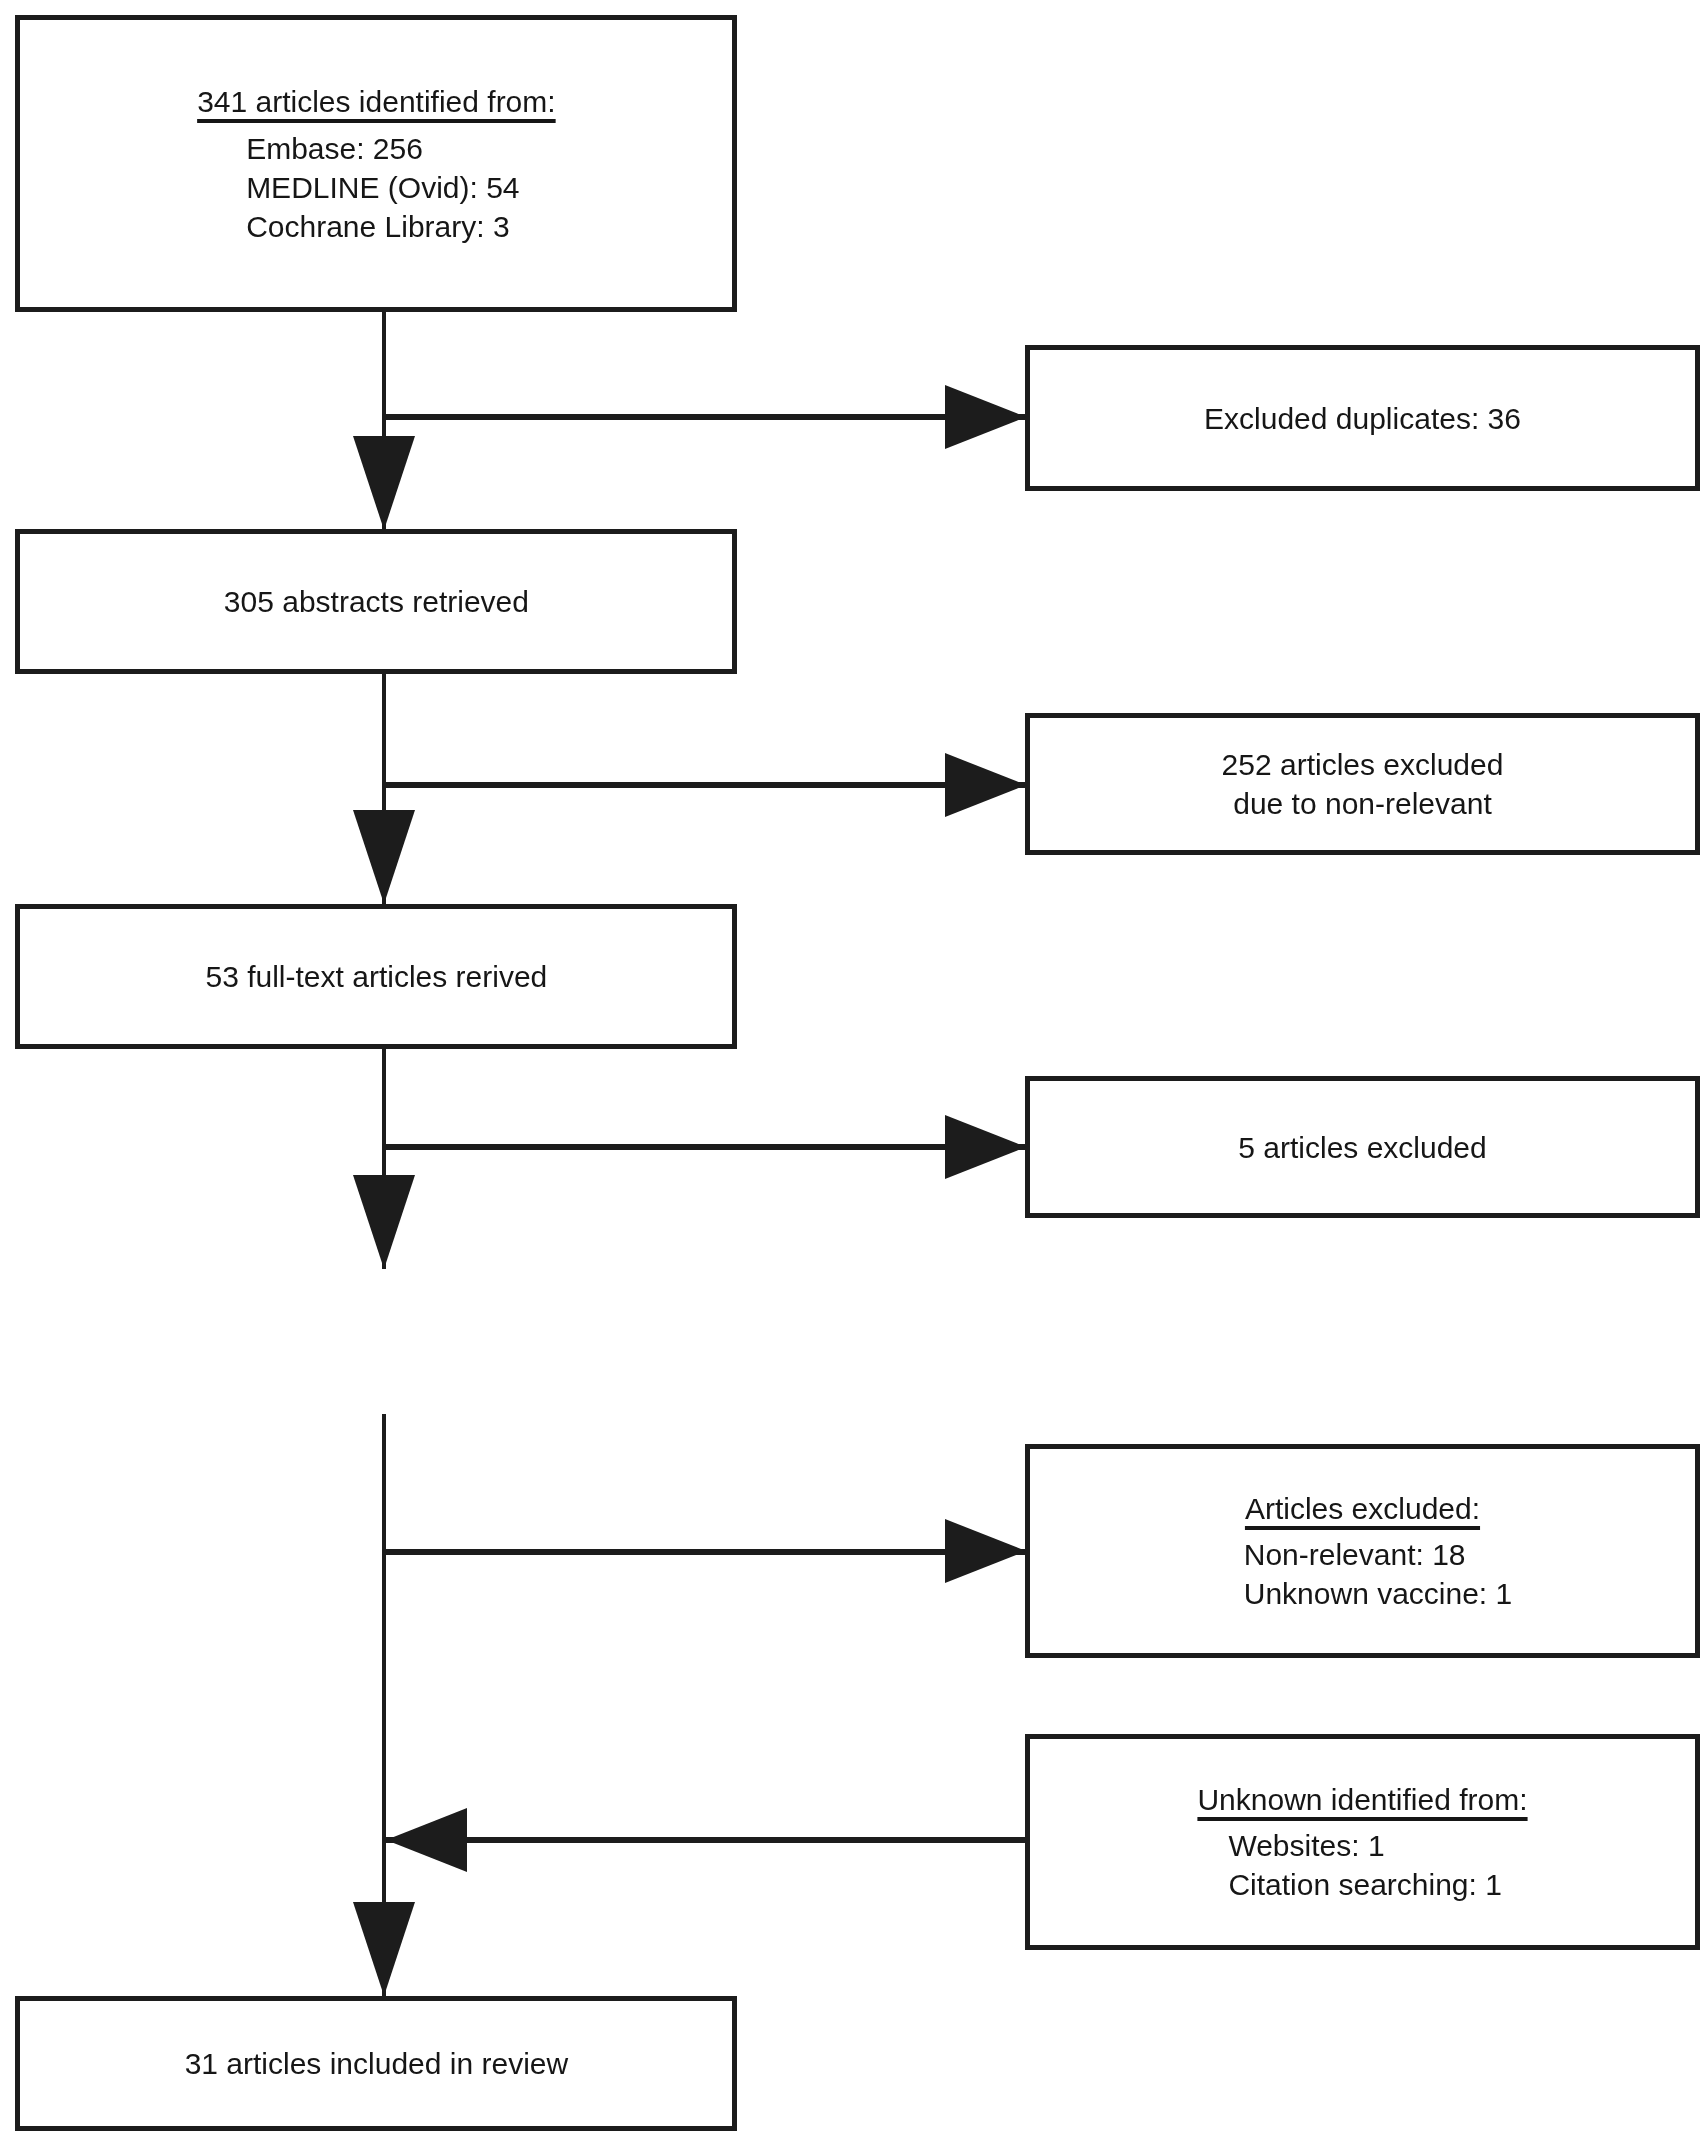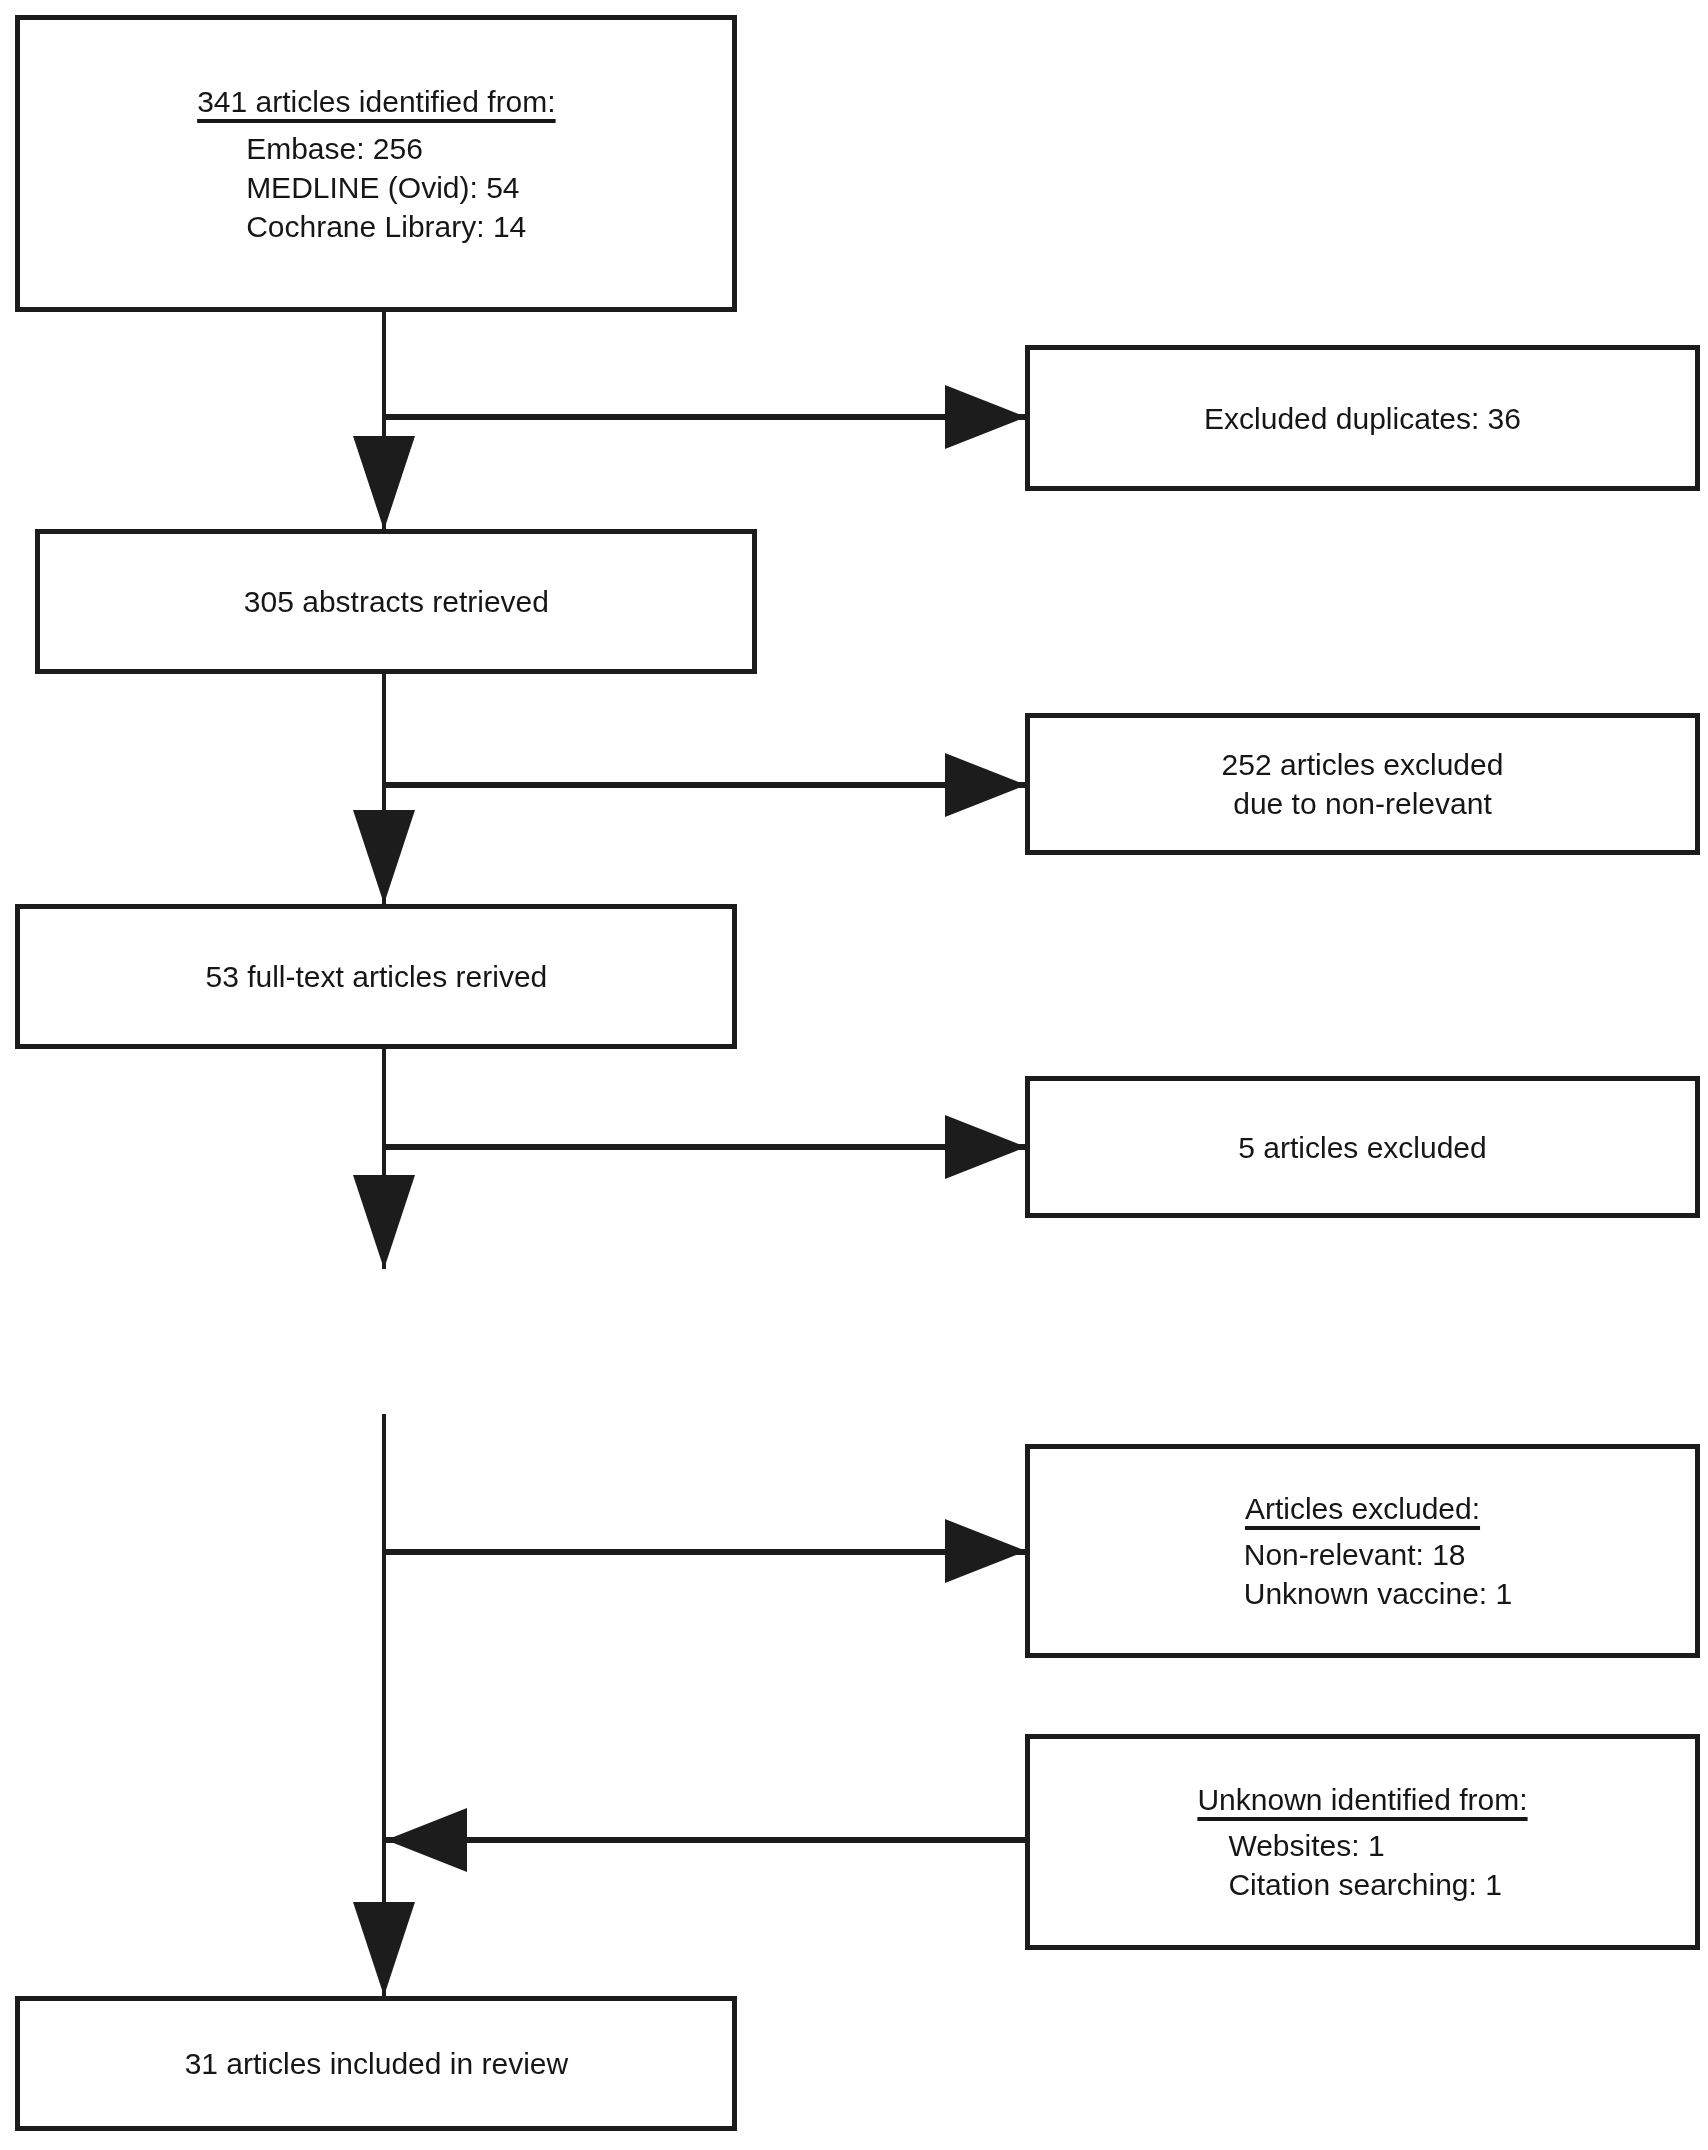--- a/index.html
+++ b/index.html
@@ -57,25 +57,25 @@
 </head>
 <body>
 
 <div class="canvas">
 
   <div class="box" style="left:15.4px; top:15.4px; width:722px; height:297px;">
     <div class="inner">
       <div class="heading">341 articles identified from:</div>
       <div class="item">Embase: 256</div>
       <div class="item">MEDLINE (Ovid): 54</div>
-      <div class="item">Cochrane Library: 14</div>
+      <div class="item">Cochrane Library: 3</div>
     </div>
   </div>
 
-  <div class="box" style="left:15.4px; top:529px; width:722px; height:145px;margin-left:20px;">
+  <div class="box" style="left:15.4px; top:529px; width:722px; height:145px;">
     <div class="line">305 abstracts retrieved</div>
   </div>
 
   <div class="box" style="left:15.4px; top:904px; width:722px; height:145px;">
     <div class="line">53 full-text articles rerived</div>
   </div>
 
 
   <div class="box" style="left:15.4px; top:1996px; width:722px; height:135px;">
     <div class="line">31 articles included in review</div>

